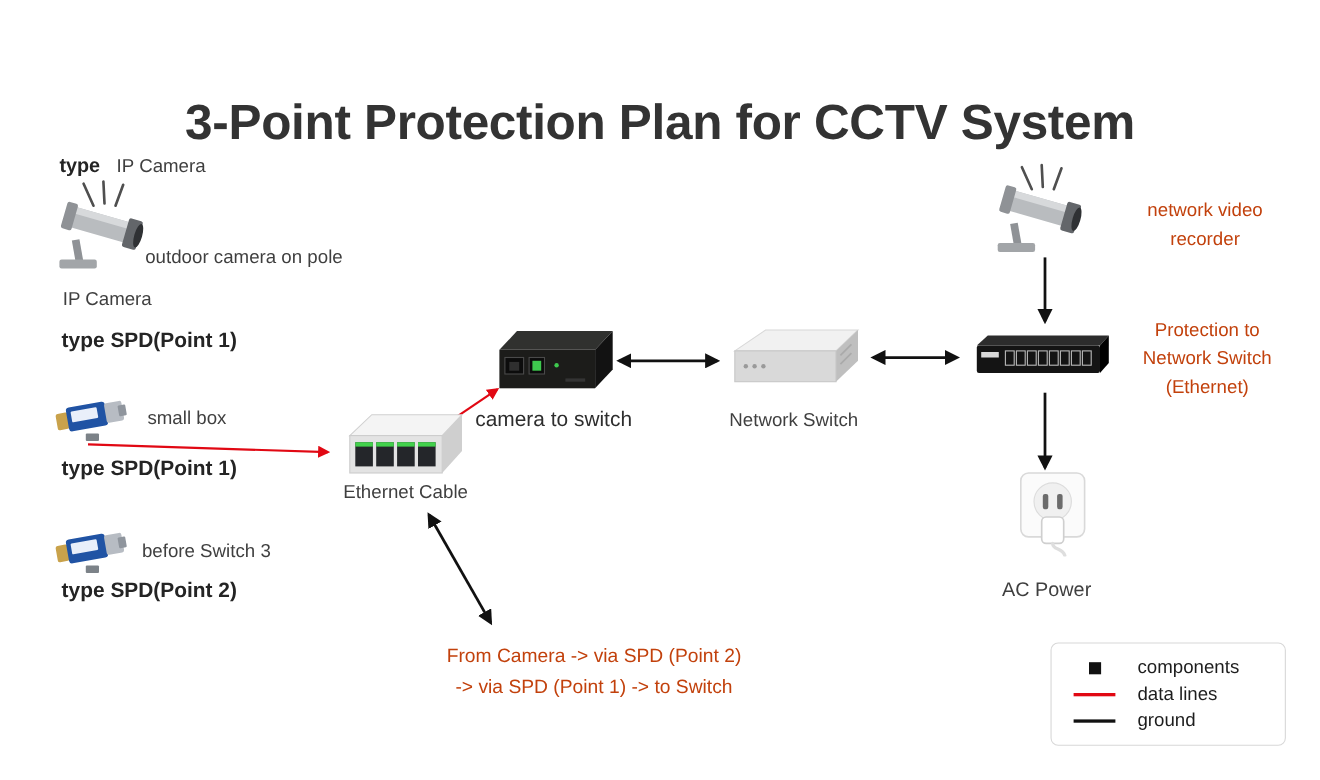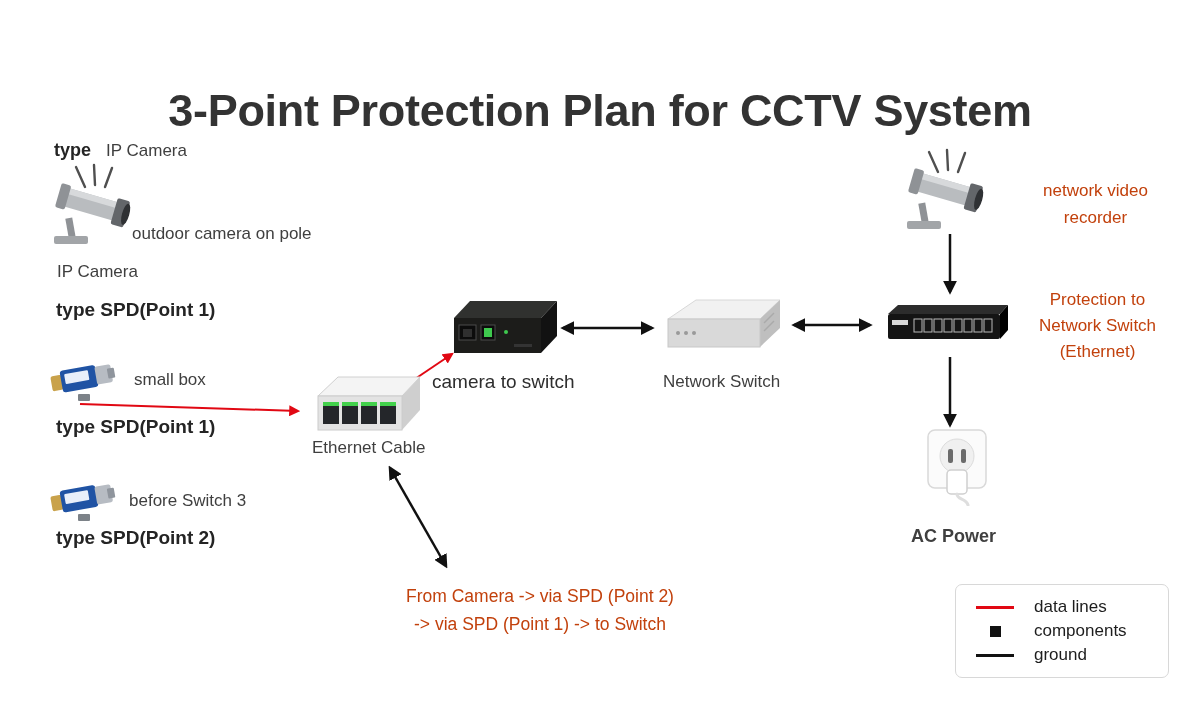--- a/index.html
+++ b/index.html
@@ -210,41 +210,41 @@
     <div>network video</div>
     <div>recorder</div>
   </div>
 
   <div class="mlines" style="left:1015px;top:287px;width:165px;line-height:26px;">
     <div>Protection to</div>
     <div>Network Switch</div>
     <div>(Ethernet)</div>
   </div>
 
-  <div class="cap" style="left:911px;top:526px;font-size:18px;font-weight:bold;">AC Power</div>
+  <div class="cap" style="left:911px;top:526px;font-size:18px;">AC Power</div>
 
   <div class="mlines" style="left:345px;top:582px;width:390px;line-height:28px;font-size:17.5px;">
     <div>From Camera -&gt; via SPD (Point 2)</div>
     <div>-&gt; via SPD (Point 1) -&gt; to Switch</div>
   </div>
 
   <div class="legend">
+    <div class="legend-row">
+      <span class="legend-sym">
+          <span class="sw-square"></span>
+        </span>
+      <span class="legend-label">components</span>
+    </div>
     <div class="legend-row">
       <span class="legend-sym">
           <span class="sw-red"></span>
         </span>
       <span class="legend-label">data lines</span>
     </div>
     <div class="legend-row">
       <span class="legend-sym">
-          <span class="sw-square"></span>
-        </span>
-      <span class="legend-label">components</span>
-    </div>
-    <div class="legend-row">
-      <span class="legend-sym">
           <span class="sw-black"></span>
         </span>
       <span class="legend-label">ground</span>
     </div>
   </div>
 
 </div>
 
 </body></html>

